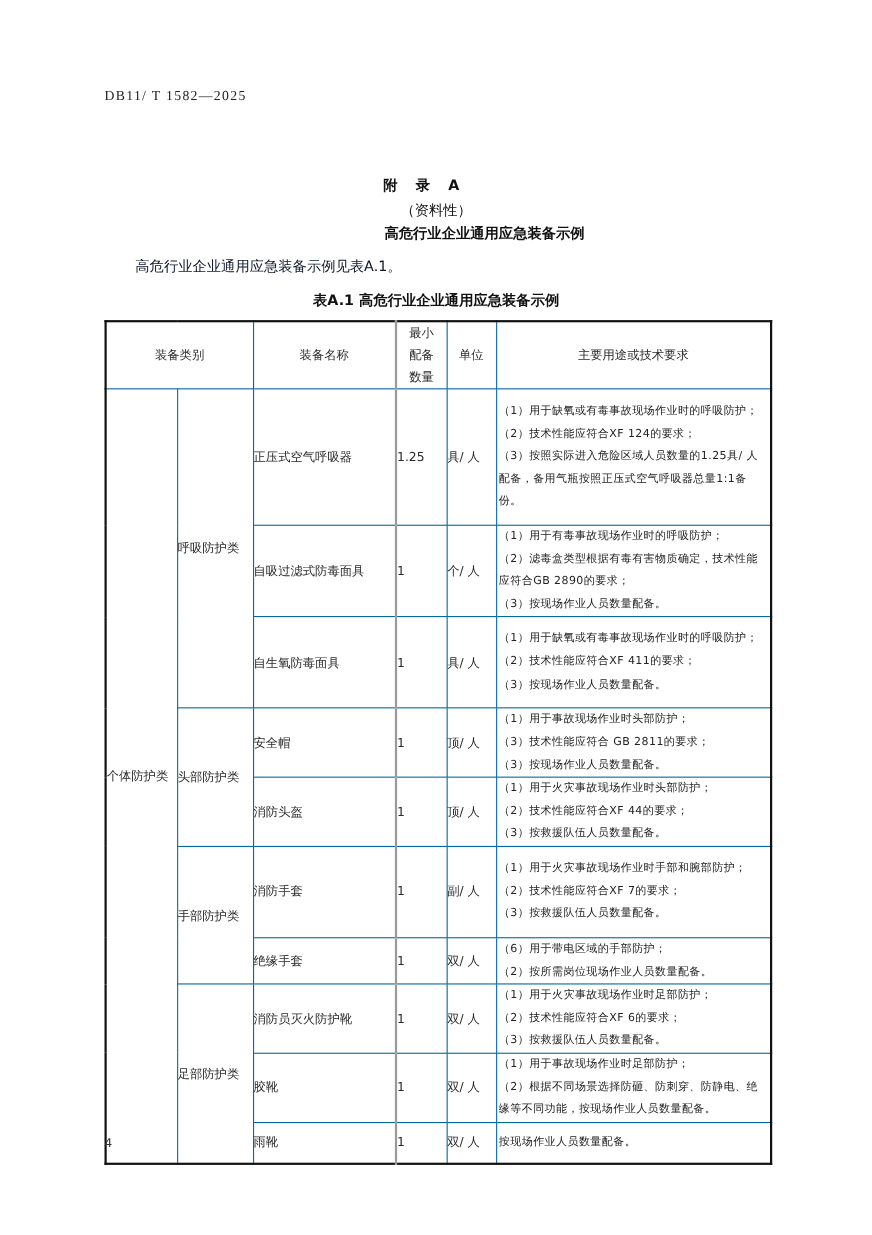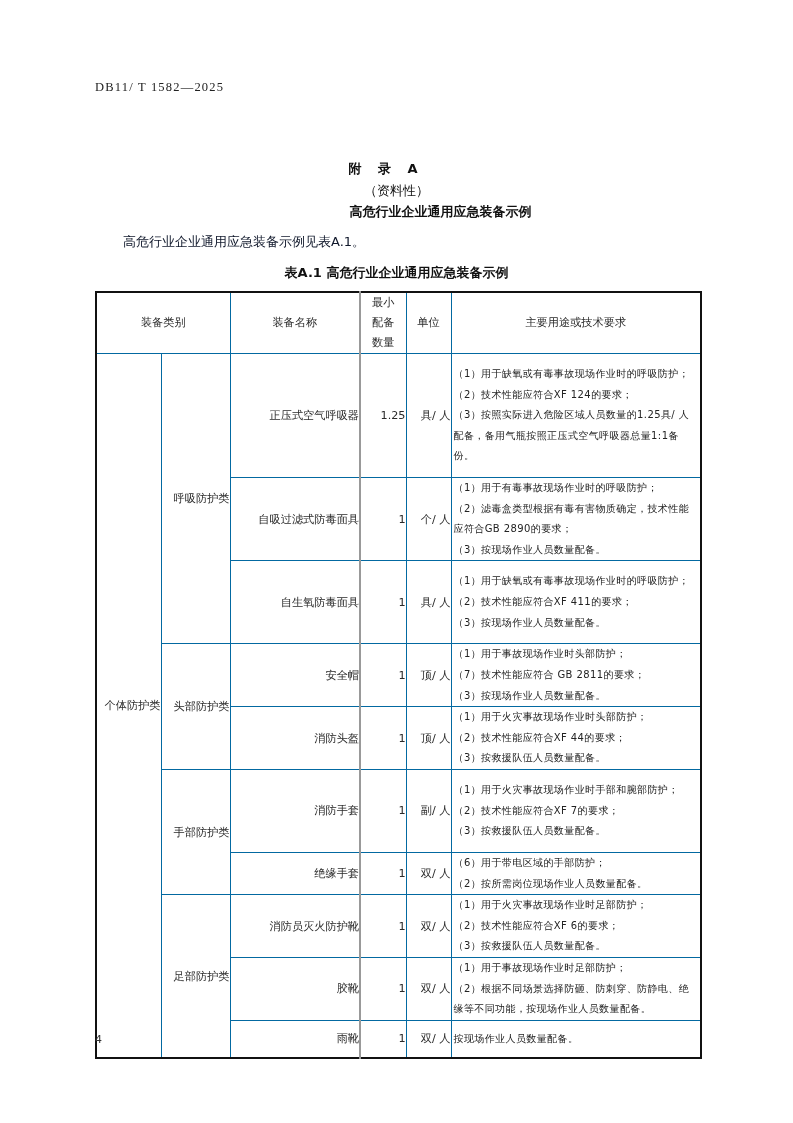--- a/index.html
+++ b/index.html
@@ -38,21 +38,21 @@
     position: absolute; left: 95px; top: 291px; width: 605px;
     border-collapse: collapse; table-layout: fixed;
     font-size: 11.2px; color: #2a2a2a;
     border: 2px solid #111;
   }
   table.main td, table.main th {
     border: 1px solid #0369a1; padding: 0; vertical-align: middle;
     font-weight: normal;
   }
   table.main th { text-align: center; height: 42px; line-height: 20px; }
-  td.c { text-align: right; }
+  td.c { text-align: left; }
   td.req {
     text-align: left; padding: 0 1px 0 2px !important; line-height: 20.6px;
     font-size: 10px; letter-spacing: 0.4px; color: #222;
   }
   .gray-r { border-right: 2px solid #999 !important; margin-top: 36px; }
   .page-num {
     position: absolute; left: 95px; top: 1033px; font-size: 11px; color: #333;
   }
 </style>
 </head>
@@ -116,21 +116,21 @@
           <div>（3）按现场作业人员数量配备。</div>
         </td>
       </tr>
       <tr style="height: 62px;">
         <td rowspan="2" class="c">头部防护类</td>
         <td class="c gray-r">安全帽</td>
         <td class="c">1</td>
         <td class="c">顶/ 人</td>
         <td class="req">
           <div>（1）用于事故现场作业时头部防护；</div>
-          <div>（7）技术性能应符合 GB 2811的要求；</div>
+          <div>（3）技术性能应符合 GB 2811的要求；</div>
           <div>（3）按现场作业人员数量配备。</div>
         </td>
       </tr>
       <tr style="height: 62px;">
         <td class="c gray-r">消防头盔</td>
         <td class="c">1</td>
         <td class="c">顶/ 人</td>
         <td class="req">
           <div>（1）用于火灾事故现场作业时头部防护；</div>
           <div>（2）技术性能应符合XF 44的要求；</div>

